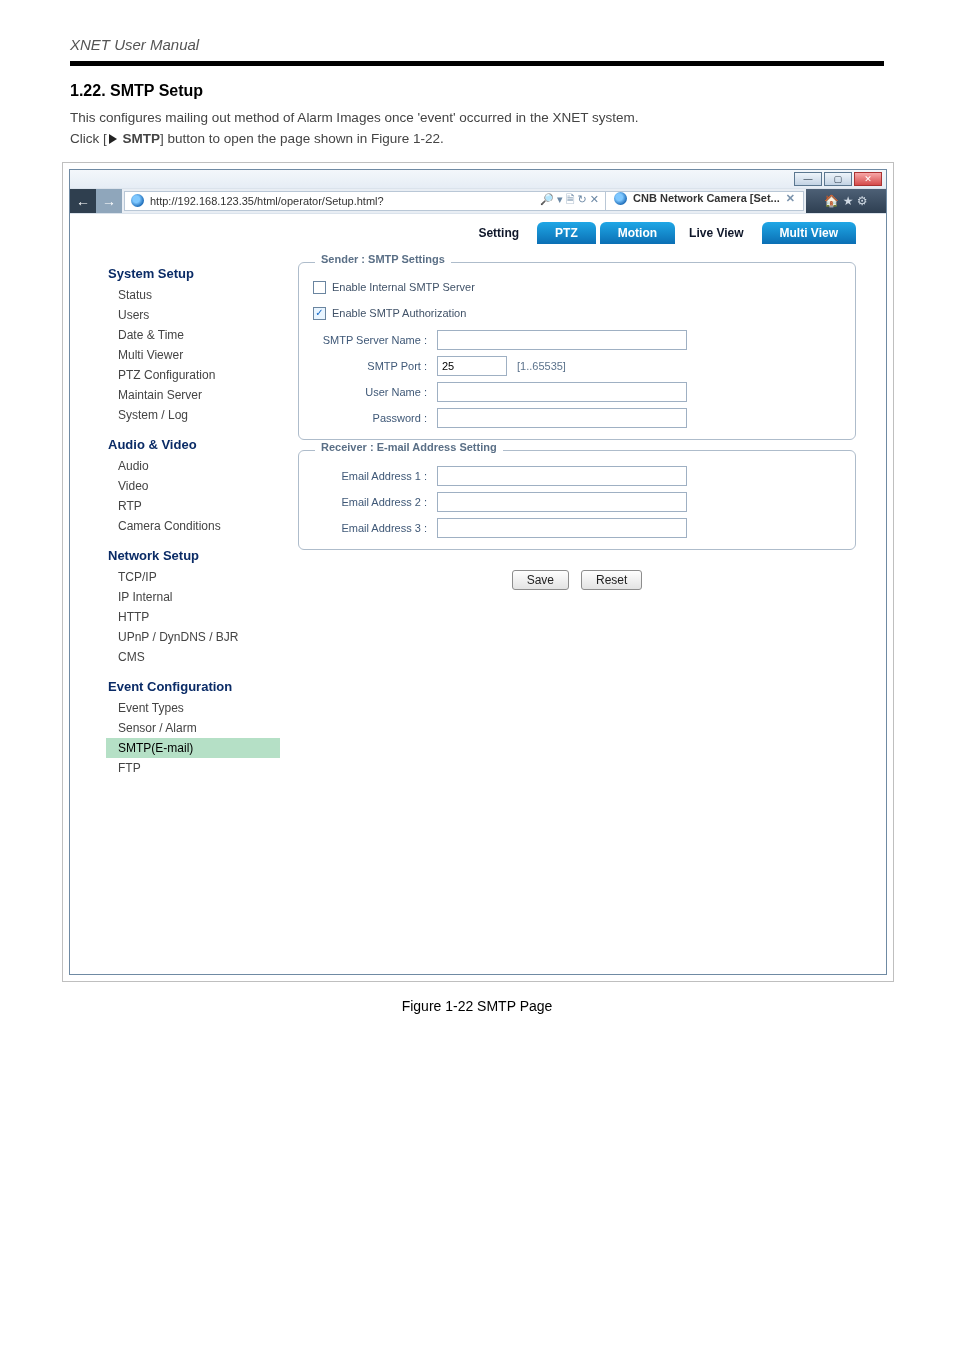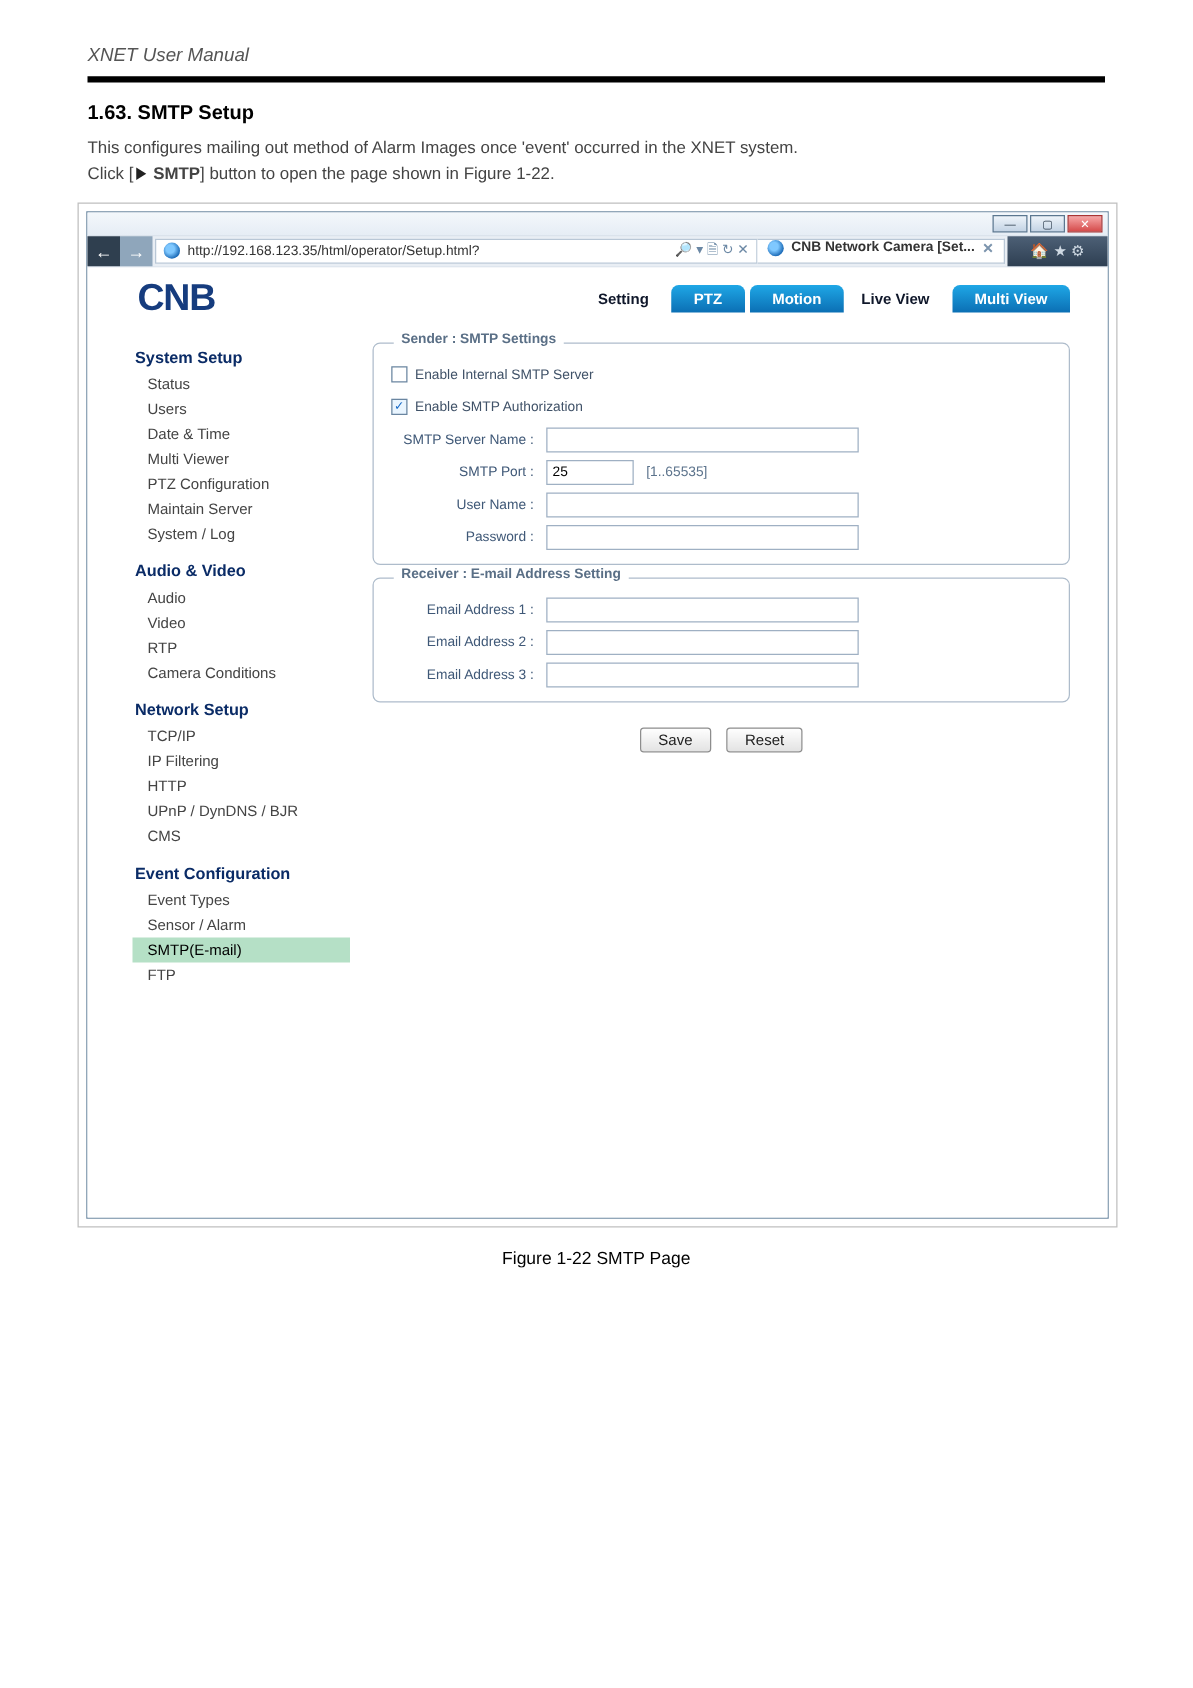--- a/index.html
+++ b/index.html
@@ -213,21 +213,21 @@
     font-size: 11px;
     color: #405268;
   }
   .row label.rlabel {
     width: 124px;
     text-align: right;
     padding-right: 10px;
     color: #3f5877;
   }
   .row label.ck {
-    display:flex; align-items:center; gap:6px;
+    display:flex; gap:6px;
   }
   .row input[type=text], .row input[type=password] {
     border: 1px solid #9fb0c3;
     height: 20px;
     padding: 0 4px;
     font-size: 11px;
     width: 250px;
     background: #fff;
   }
   .row input.short { width: 70px; }
@@ -259,21 +259,21 @@
     margin: 16px 0 0 0;
   }
 </style>
 </head>
 <body>
 
 <div class="doc-header">XNET User Manual</div>
 <div class="doc-rule"></div>
 
 <div class="section-title">
-  <span>1.63.</span>
+  <span>1.22.</span>
   <span>SMTP Setup</span>
 </div>
 <div class="section-body">
   <div>This configures mailing out method of Alarm Images once 'event' occurred in the XNET system.</div>
   <div>
     <span>Click [</span><span class="triangle"></span><b> SMTP</b><span>] button to open the page shown in Figure 1-22.</span>
   </div>
 </div>
 
 <div class="figure-wrap">
@@ -296,21 +296,20 @@
         <span>CNB Network Camera [Set...</span>
         <span style="color:#7c94ad">✕</span>
       </div>
       <div class="tabright">
         <span>🏠 ★ ⚙</span>
       </div>
     </div>
 
     <div class="page">
       <div class="topnav">
-        <div class="logo-cnb">CNB</div>
         <div class="mainlinks">
           <div class="mlink">Setting</div>
           <div class="mtab">PTZ</div>
           <div class="mtab">Motion</div>
           <div class="mlink">Live View</div>
           <div class="mtab">Multi View</div>
         </div>
       </div>
 
       <div class="content">
@@ -325,21 +324,21 @@
           <div class="item">System / Log</div>
 
           <div class="group">Audio &amp; Video</div>
           <div class="item">Audio</div>
           <div class="item">Video</div>
           <div class="item">RTP</div>
           <div class="item">Camera Conditions</div>
 
           <div class="group">Network Setup</div>
           <div class="item">TCP/IP</div>
-          <div class="item">IP Filtering</div>
+          <div class="item">IP Internal</div>
           <div class="item">HTTP</div>
           <div class="item">UPnP / DynDNS / BJR</div>
           <div class="item">CMS</div>
 
           <div class="group">Event Configuration</div>
           <div class="item">Event Types</div>
           <div class="item">Sensor / Alarm</div>
           <div class="item selected">SMTP(E-mail)</div>
           <div class="item">FTP</div>
         </div>

